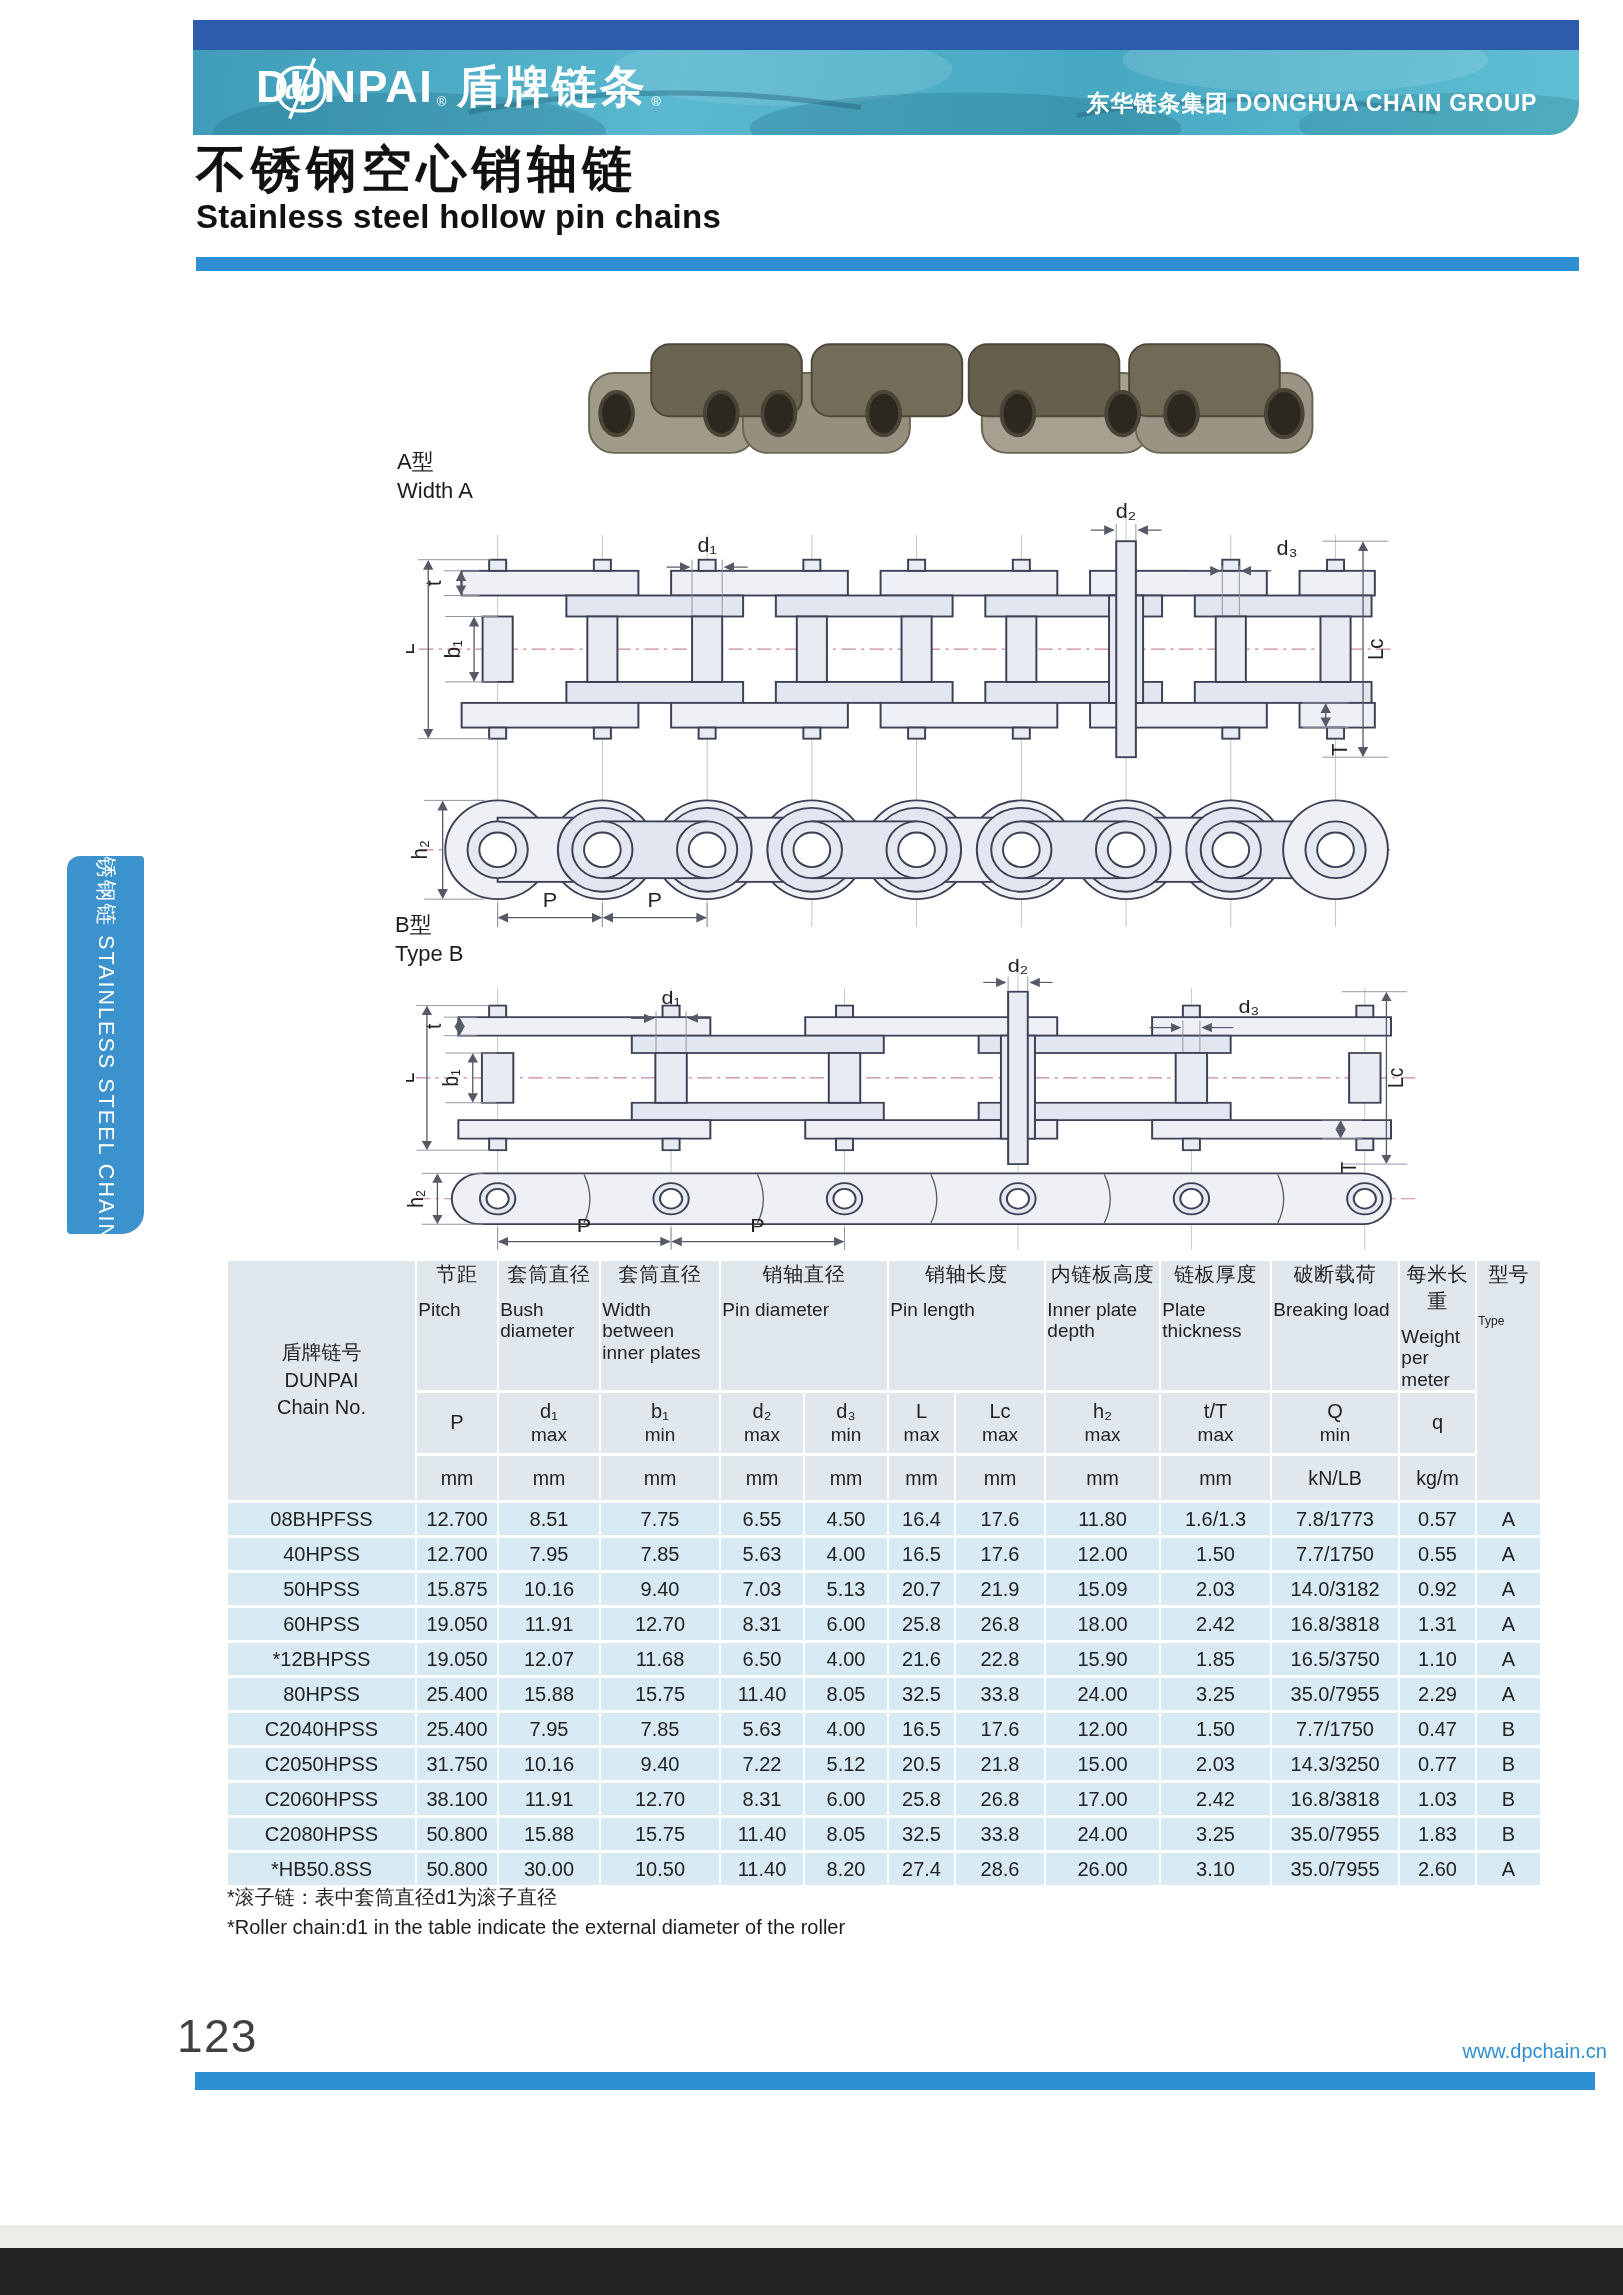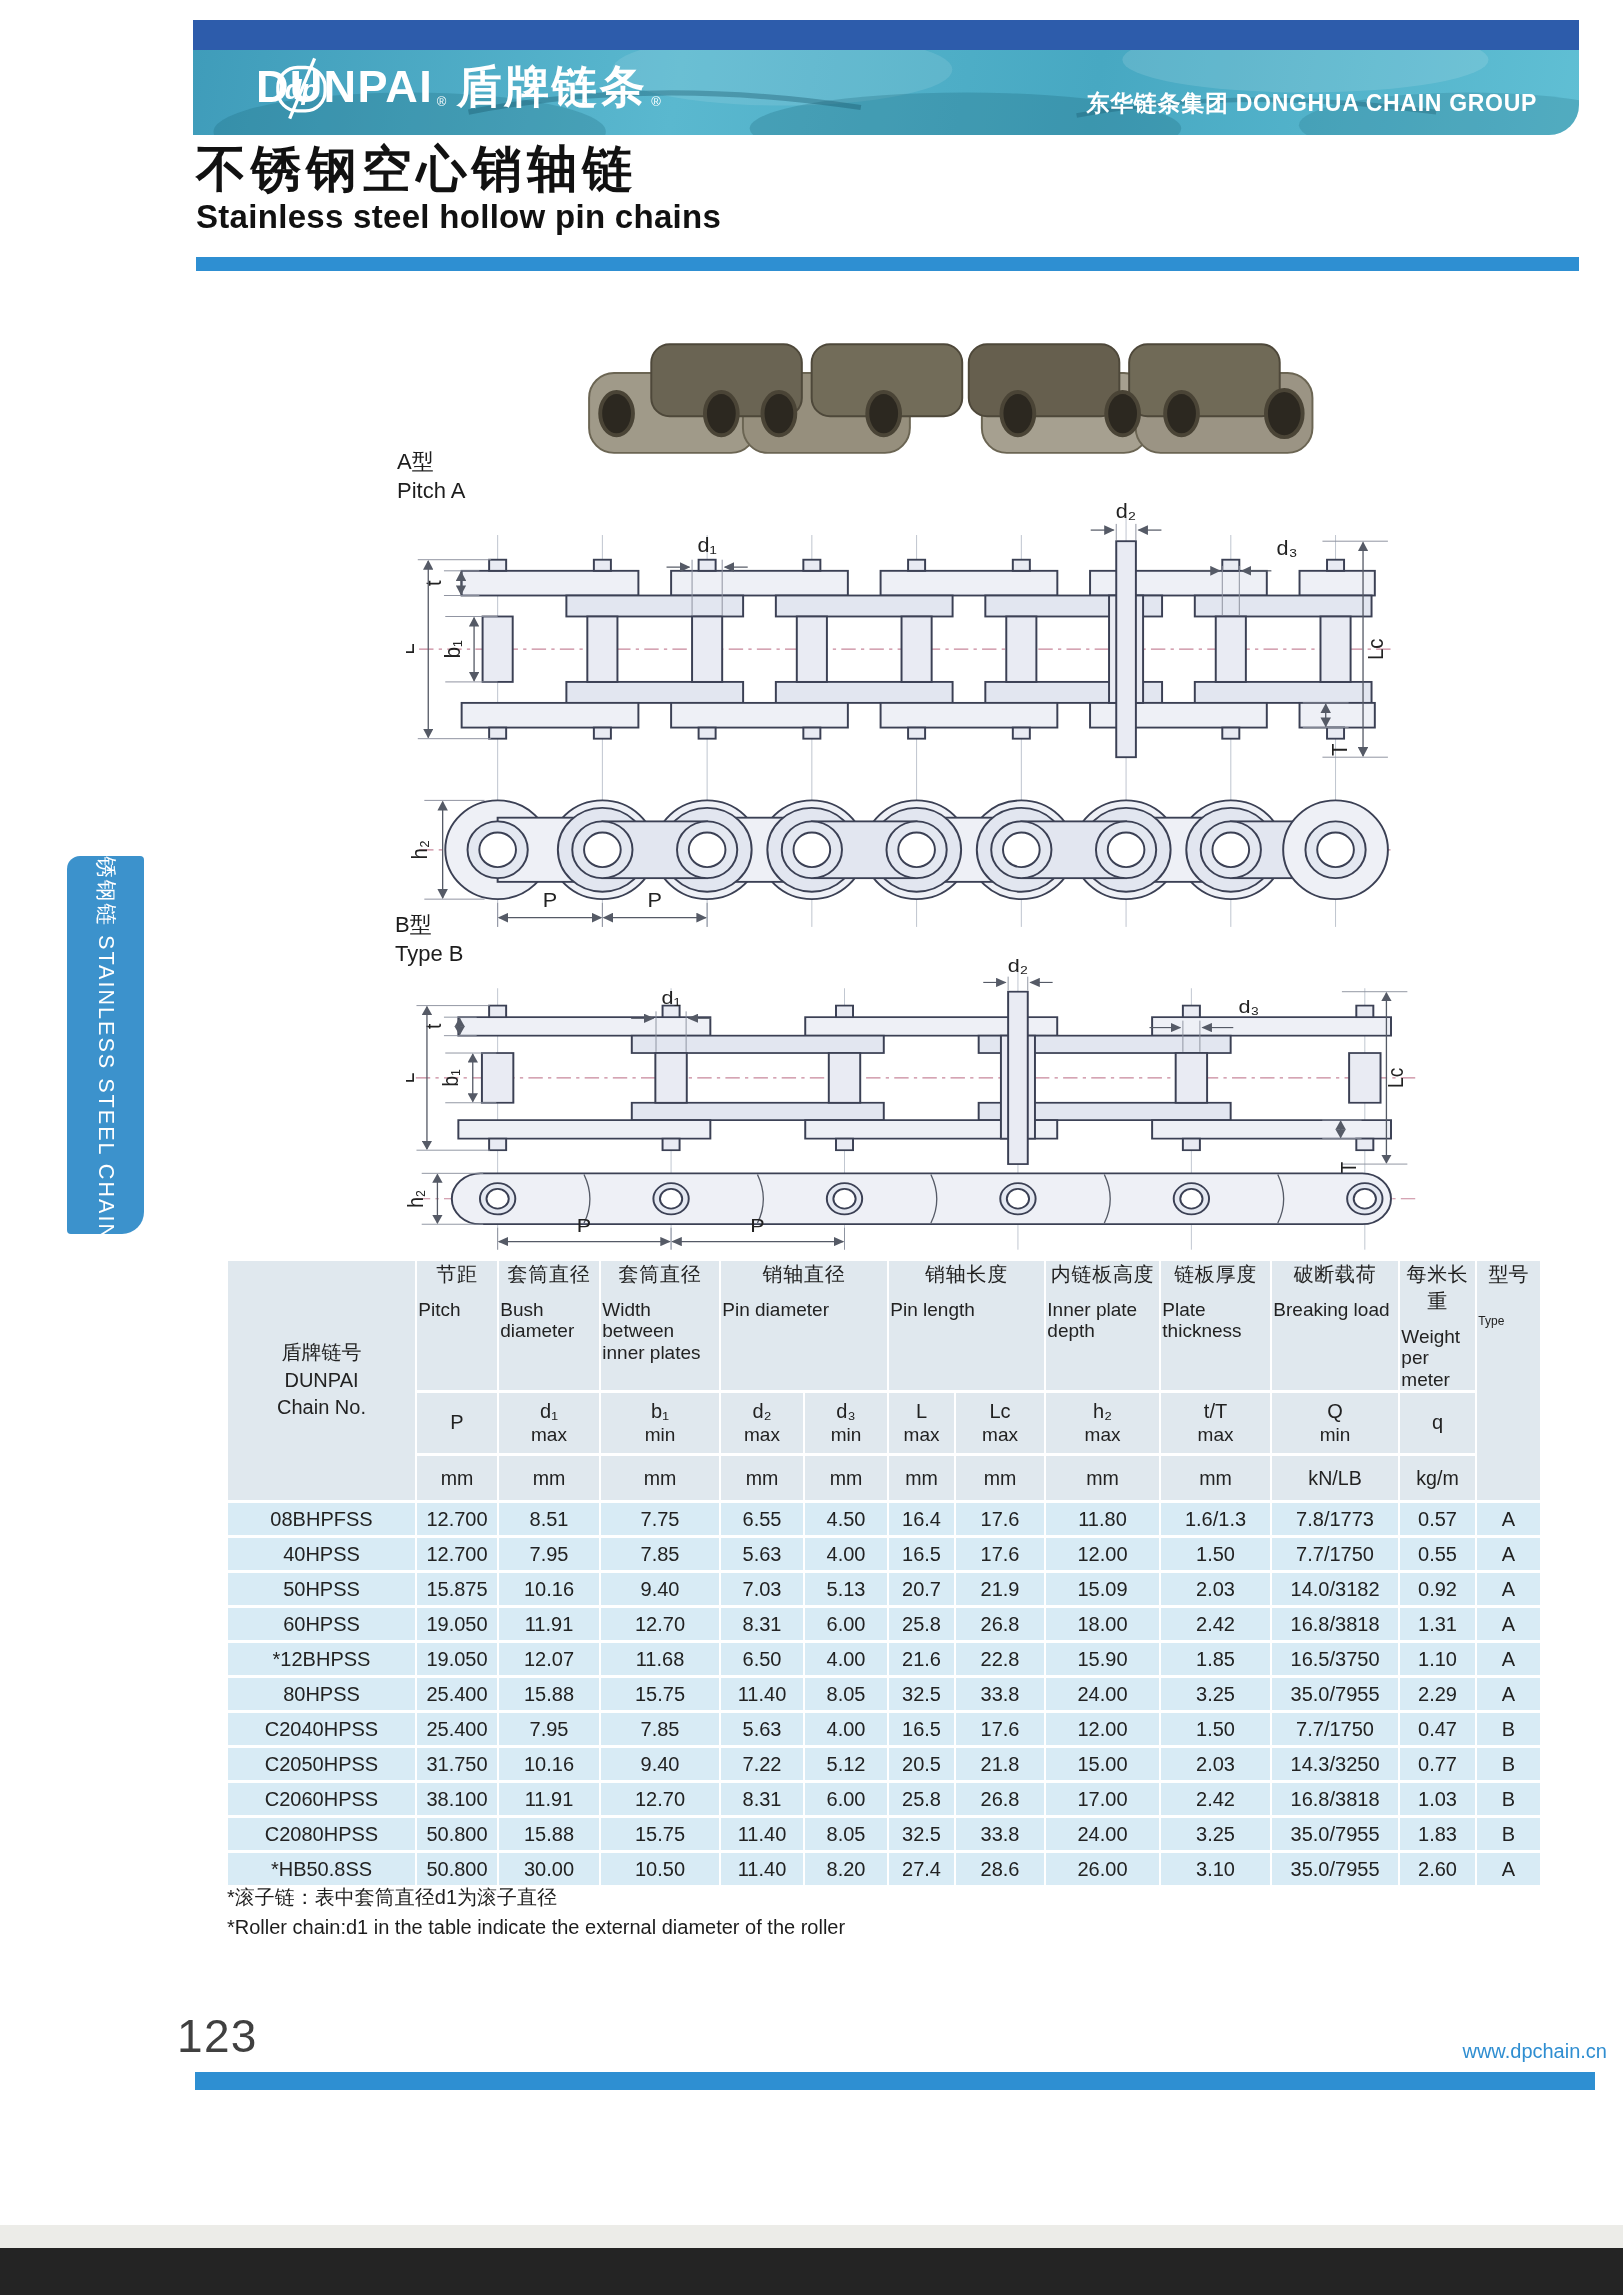--- a/index.html
+++ b/index.html
@@ -129,21 +129,21 @@
       <ellipse cx="470" cy="120" rx="25" ry="33" fill="#2c2820" stroke="#4a4436" stroke-width="6"></ellipse>
       <ellipse cx="675" cy="120" rx="25" ry="33" fill="#2c2820" stroke="#4a4436" stroke-width="6"></ellipse>
       <ellipse cx="835" cy="120" rx="25" ry="33" fill="#2c2820" stroke="#4a4436" stroke-width="6"></ellipse>
       <ellipse cx="925" cy="120" rx="25" ry="33" fill="#2c2820" stroke="#4a4436" stroke-width="6"></ellipse>
       <ellipse cx="1082" cy="120" rx="28" ry="36" fill="#2c2820" stroke="#4a4436" stroke-width="6"></ellipse>
     </g>
   </svg>
 
   <div class="dg-label" style="left:397px;top:447px;">
     <div>A型</div>
-    <div>Pitch A</div>
+    <div>Width A</div>
   </div>
 
   <svg style="position:absolute;left:406px;top:498px;" width="995" height="432" viewBox="0 -40 1520 700" preserveAspectRatio="none">
     <defs>
       <marker id="arwA" viewBox="0 0 10 10" refX="9" refY="5" markerWidth="8" markerHeight="8" orient="auto-start-reverse">
         <path d="M0 0 L10 5 L0 10 z" class="arrhead"></path>
       </marker>
     </defs>
 
     <g>

